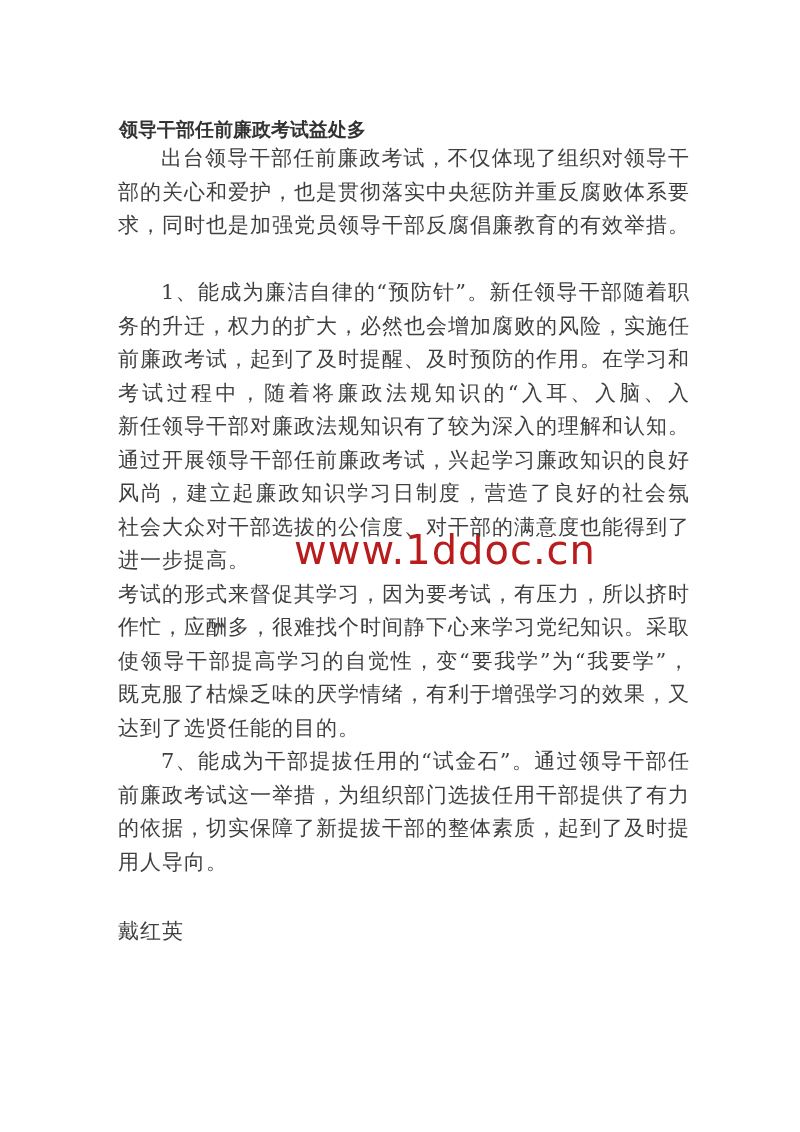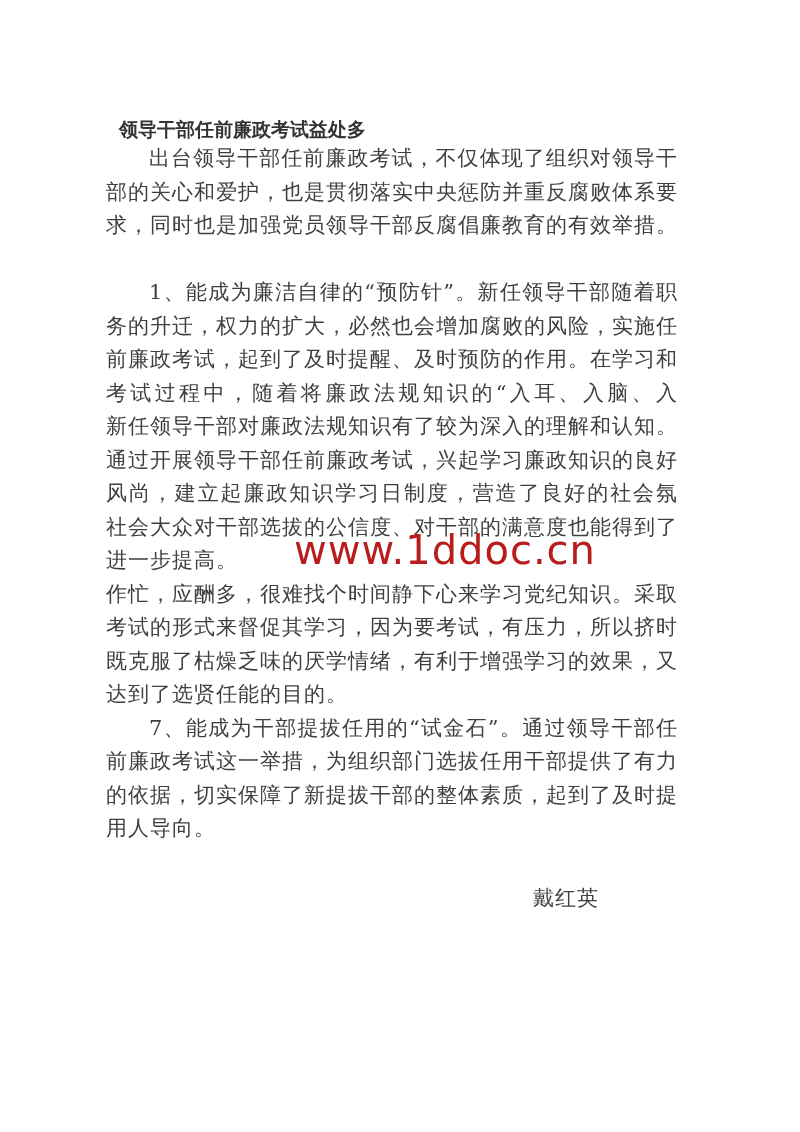--- a/index.html
+++ b/index.html
@@ -34,21 +34,21 @@
     left: 119px;
     top: 104px;
     font-size: 19px;
     font-weight: 600;
     color: #333333;
     z-index: 1;
     white-space: nowrap;
   }
   .content {
     position: absolute;
-    left: 106px;
+    left: 118px;
     top: 142px;
     width: 572px;
     z-index: 1;
   }
   .doc-line {
     font-size: 21px;
     line-height: 33.5px;
     height: 33.5px;
     letter-spacing: 1px;
     text-align: justify;
@@ -62,21 +62,20 @@
     text-align-last: left;
   }
   .para-spacer {
     height: 33.5px;
   }
   .signature-row {
     margin-top: 36px;
     font-size: 21px;
     line-height: 33.5px;
     letter-spacing: 1px;
-    text-align: right;
     padding-right: 79px;
   }
 </style>
 </head>
 <body>
 
 <div class="page">
 
   <div class="watermark">www.1ddoc.cn</div>
 
@@ -98,22 +97,23 @@
       <div class="doc-line">前廉政考试，起到了及时提醒、及时预防的作用。在学习和</div>
       <div class="doc-line">考试过程中，随着将廉政法规知识的“入耳、入脑、入心”，</div>
       <div class="doc-line">新任领导干部对廉政法规知识有了较为深入的理解和认知。</div>
       <div class="doc-line">通过开展领导干部任前廉政考试，兴起学习廉政知识的良好</div>
       <div class="doc-line">风尚，建立起廉政知识学习日制度，营造了良好的社会氛围，</div>
       <div class="doc-line">社会大众对干部选拔的公信度、对干部的满意度也能得到了</div>
       <div class="doc-line para-end">进一步提高。</div>
     </div>
 
     <div>
+      <div class="doc-line">考试的形式来督促其学习，因为要考试，有压力，所以挤时</div>
       <div class="doc-line">作忙，应酬多，很难找个时间静下心来学习党纪知识。采取</div>
-      <div class="doc-line">考试的形式来督促其学习，因为要考试，有压力，所以挤时</div>
+      <div class="doc-line">使领导干部提高学习的自觉性，变“要我学”为“我要学”，</div>
       <div class="doc-line">既克服了枯燥乏味的厌学情绪，有利于增强学习的效果，又</div>
       <div class="doc-line para-end">达到了选贤任能的目的。</div>
     </div>
 
     <div>
       <div class="doc-line first-line">7、能成为干部提拔任用的“试金石”。通过领导干部任</div>
       <div class="doc-line">前廉政考试这一举措，为组织部门选拔任用干部提供了有力</div>
       <div class="doc-line">的依据，切实保障了新提拔干部的整体素质，起到了及时提醒</div>
       <div class="doc-line para-end">用人导向。</div>
     </div>

